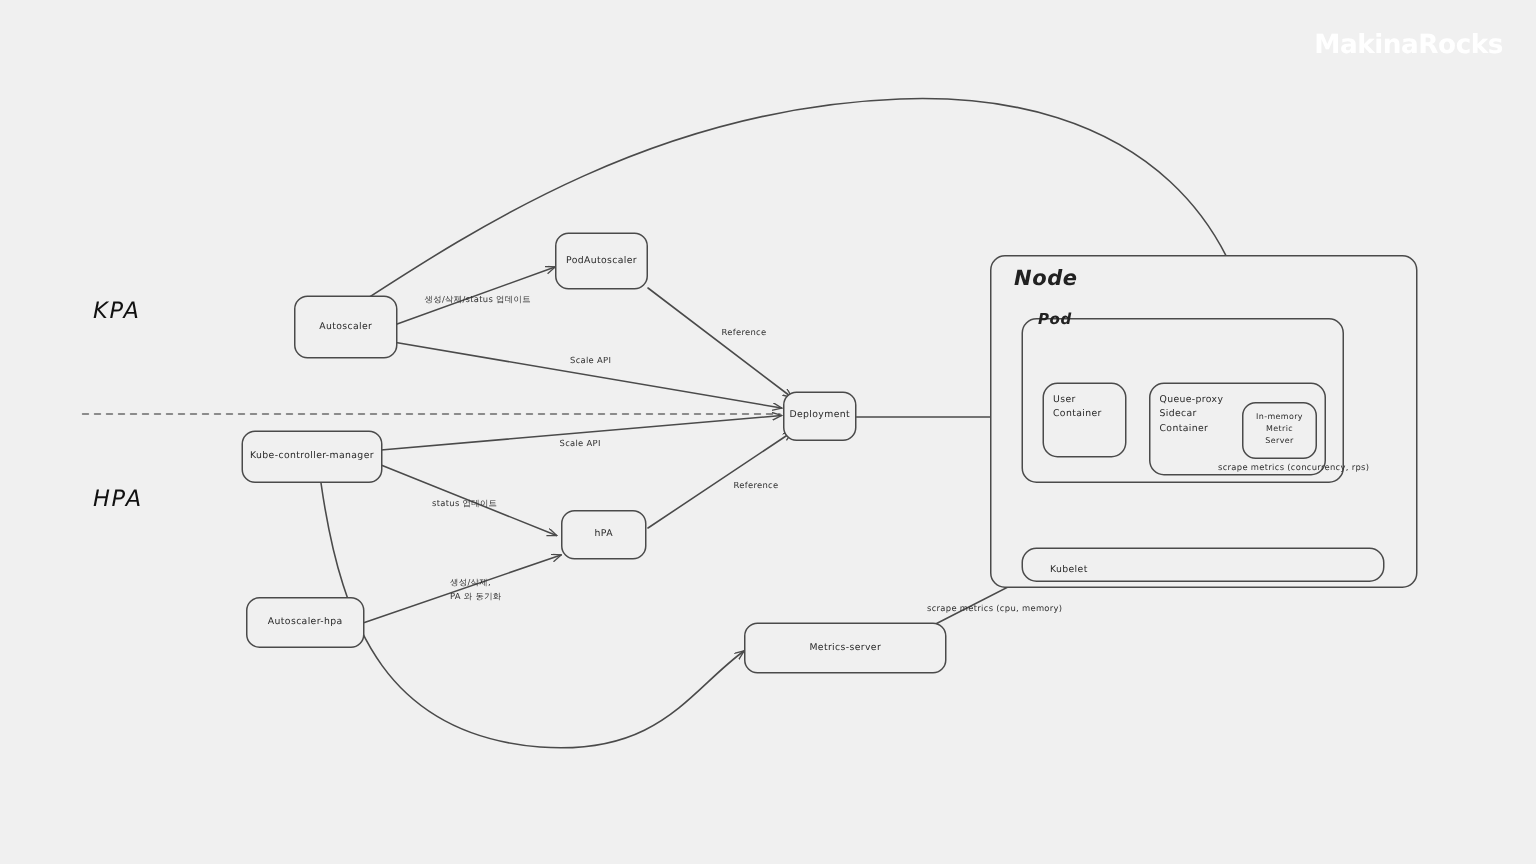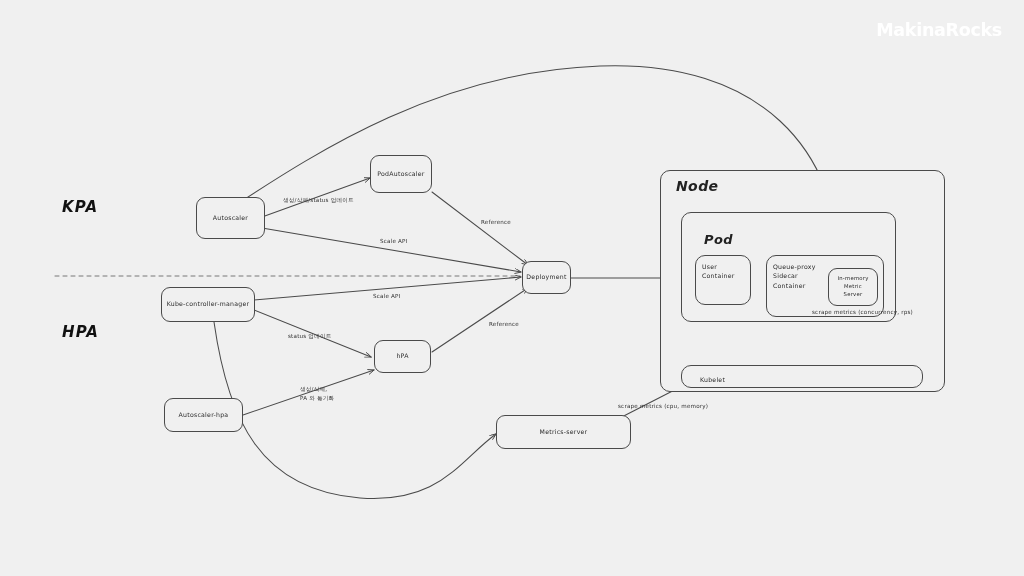--- a/index.html
+++ b/index.html
@@ -56,21 +56,21 @@
     color: #2a2a2a;
     font-size: 6.2px;
     letter-spacing: .25px;
     line-height: 1.5;
     text-align: left;
   }
   .side-label {
     position: absolute;
     color: #111;
     font-size: 15px;
-    font-weight: 700;
+    font-weight: 400;
     font-style: italic;
     letter-spacing: 1.1px;
   }
   .edge-label {
     position: absolute;
     color: #303030;
     font-size: 5.6px;
     letter-spacing: .2px;
     line-height: 1.6;
     white-space: pre-line;
@@ -140,21 +140,21 @@
   <div class="node-box" style="left:374px; top:340px; width:57px; height:33px;">hPA</div>
 
   <div class="node-box" style="left:164px; top:398px; width:79px; height:34px;">Autoscaler-hpa</div>
 
   <div class="node-box" style="left:496px; top:415px; width:135px; height:34px;">Metrics-server</div>
 
   <div class="region-box" style="left:660px; top:170px; width:285px; height:222px;"></div>
   <div class="region-label" style="left:676px; top:178px;">Node</div>
 
   <div class="region-box" style="left:681px; top:212px; width:215px; height:110px;"></div>
-  <div class="region-label" style="left:692px; top:232px; font-size:13px;margin-left:12px;">Pod</div>
+  <div class="region-label" style="left:692px; top:208px; font-size:10px;">Pod</div>
 
   <div class="region-box" style="left:695px; top:255px; width:56px; height:50px;"></div>
   <div class="inner-label" style="left:702px; top:262px; white-space:pre-line;">User
 Container</div>
 
   <div class="region-box" style="left:766px; top:255px; width:118px; height:62px;"></div>
   <div class="inner-label" style="left:773px; top:262px; white-space:pre-line;">Queue-proxy
 Sidecar
 Container</div>
 

